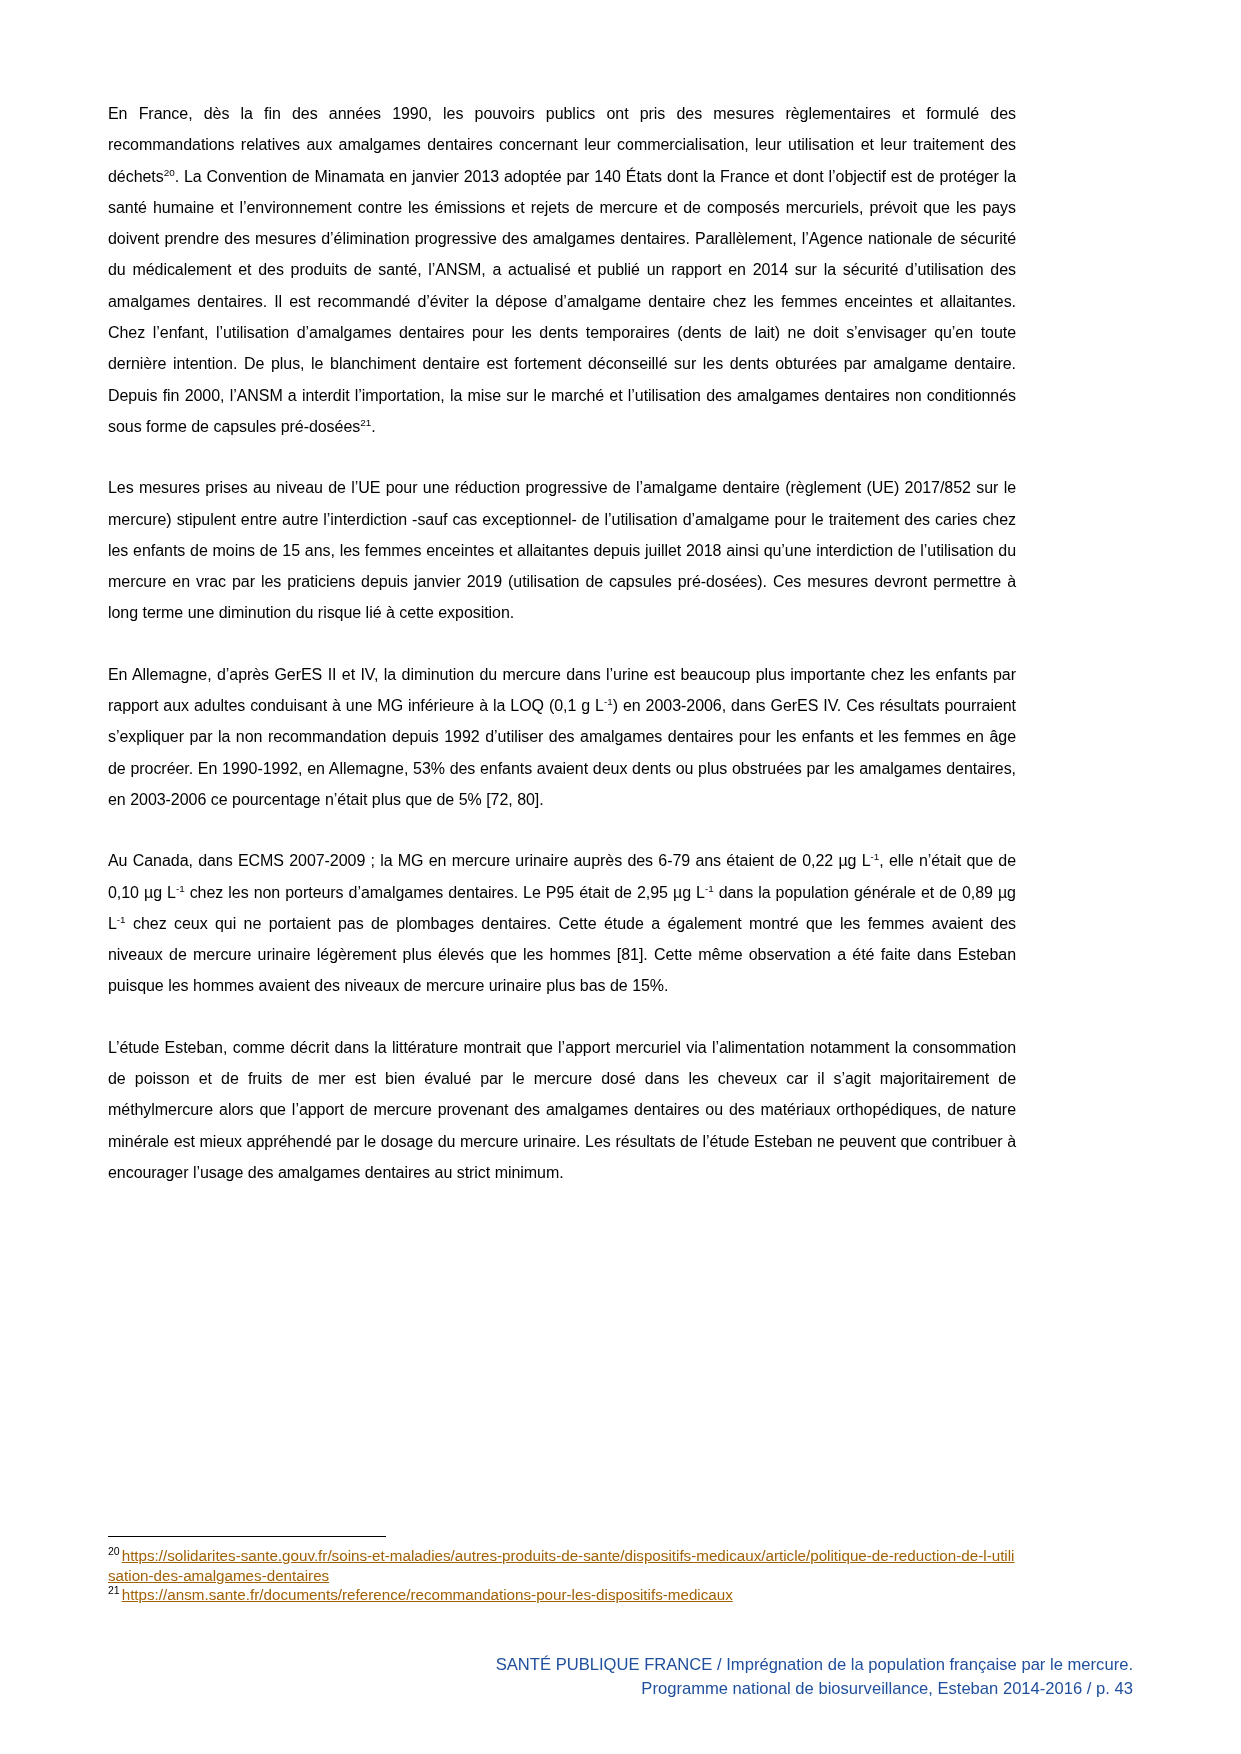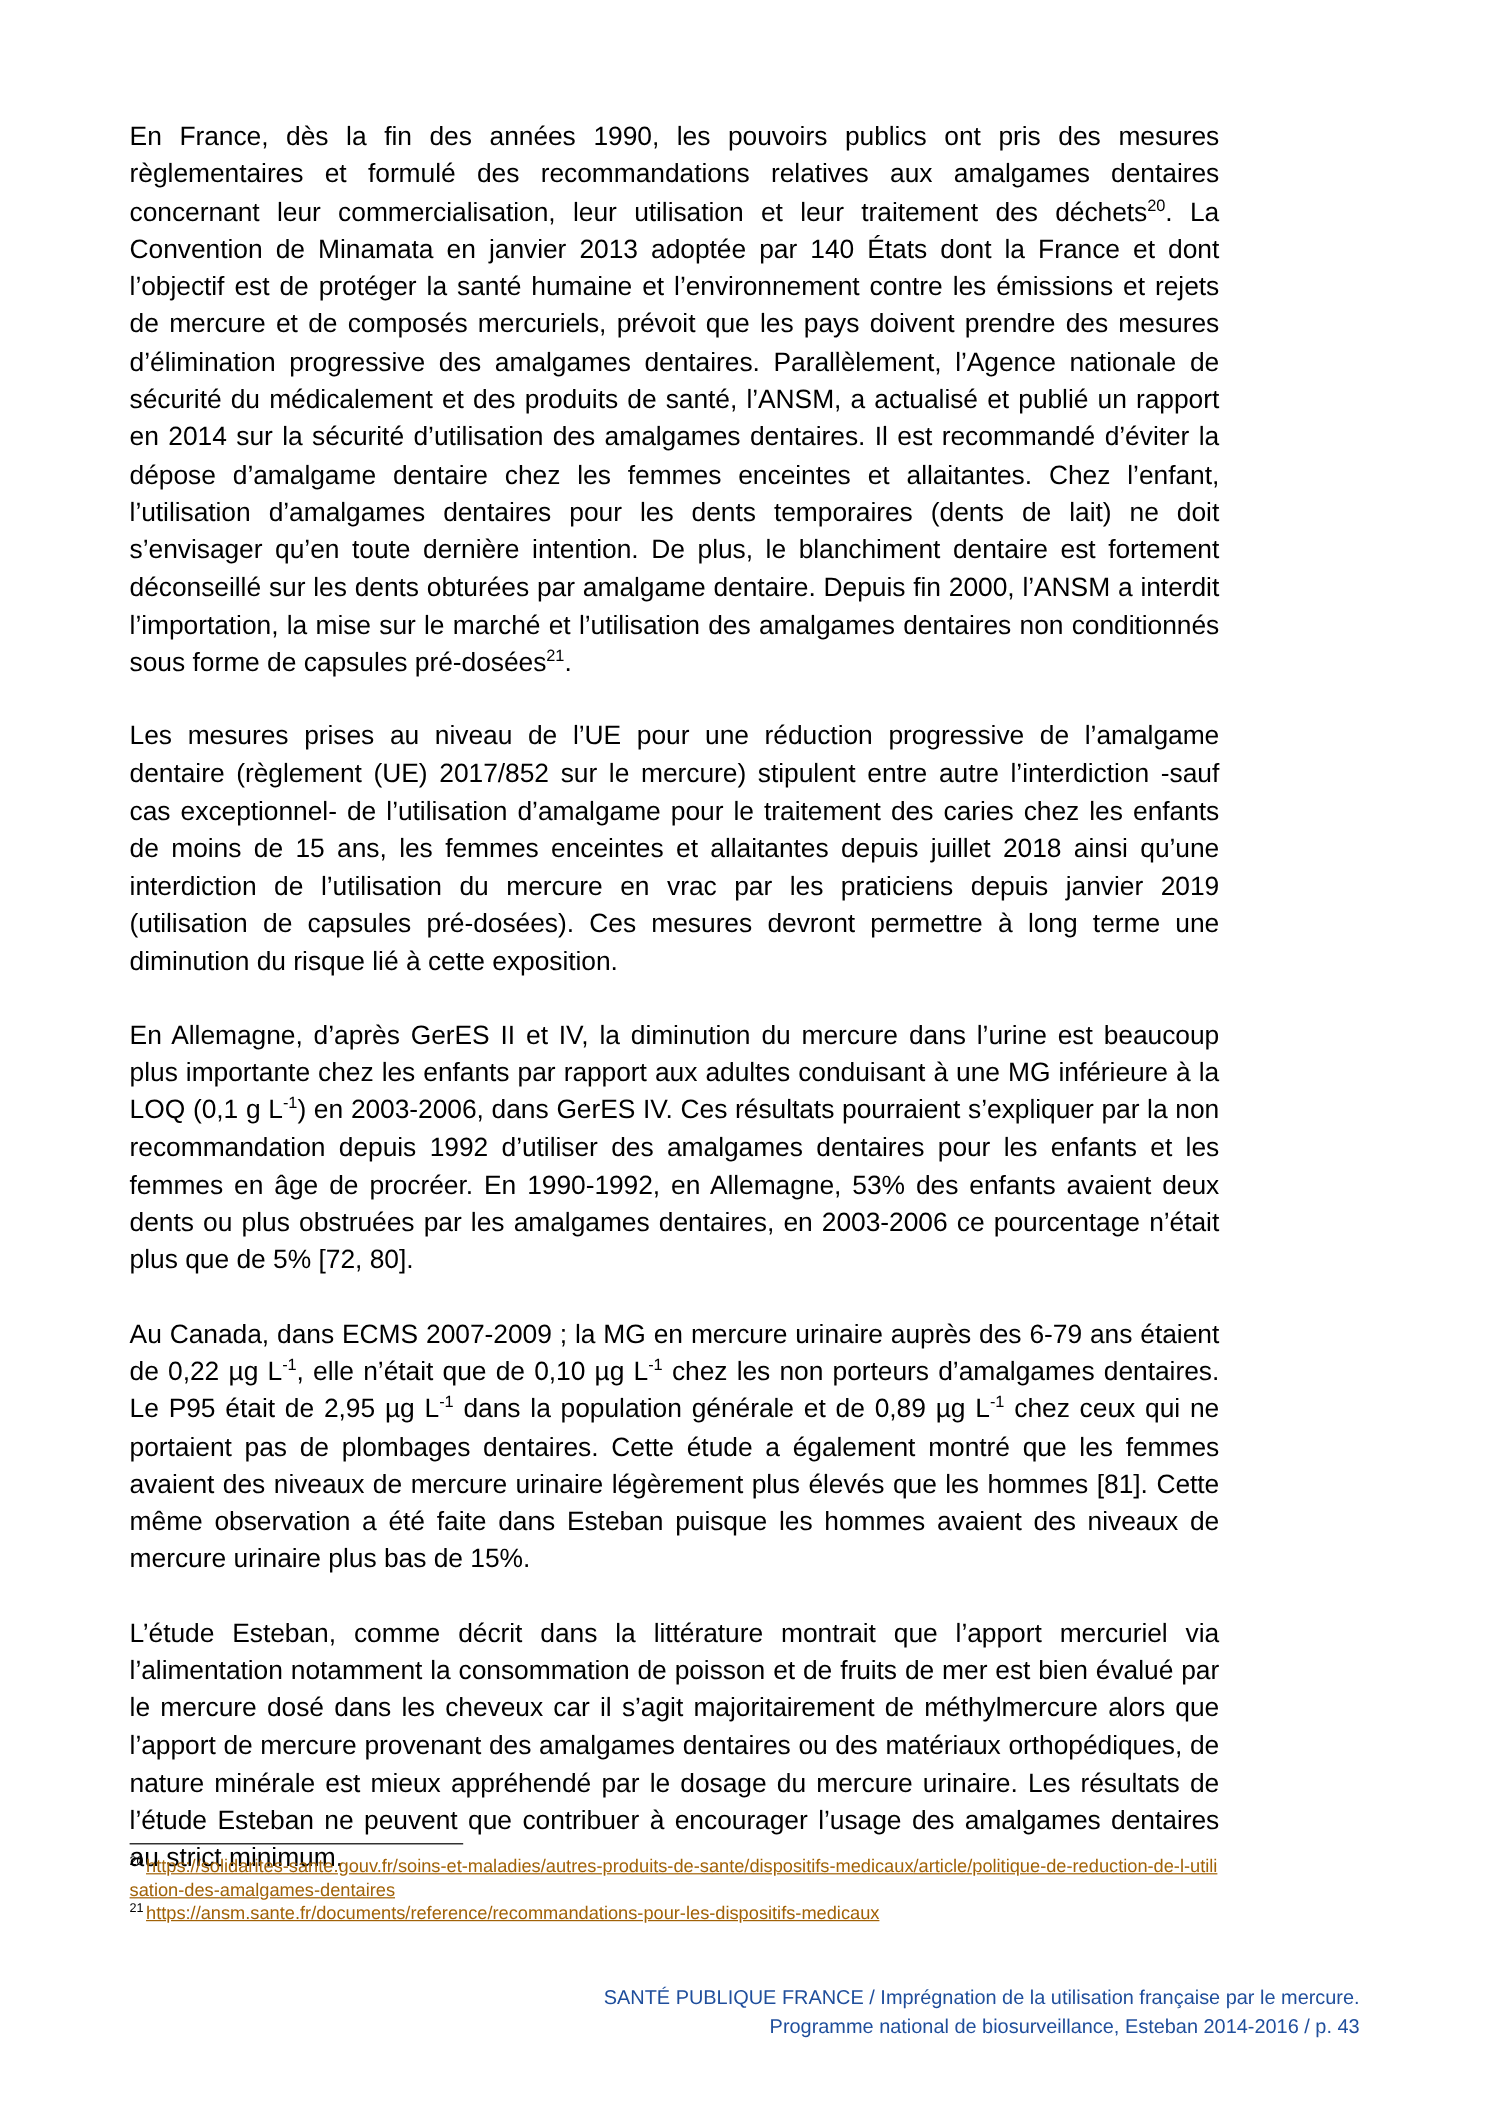--- a/index.html
+++ b/index.html
@@ -21,21 +21,21 @@
     overflow: hidden;
   }
   .content {
     position: absolute;
     left: 108px;
     top: 98px;
     width: 908px;
   }
   p.body-par {
     margin: 0 0 30px 0;
-    font-size: 22px;
+    font-size: 16px;
     line-height: 31.3px;
     text-align: justify;
     text-justify: inter-word;
     letter-spacing: -0.05px;
     word-spacing: 0.1px;
     hyphens: none;
   }
   p.body-par:last-child {
     margin-bottom: 0;
   }
@@ -113,17 +113,17 @@
     <p class="footnote">
       <span class="fn-marker">20</span><span class="fn-link">https://solidarites-sante.gouv.fr/soins-et-maladies/autres-produits-de-sante/dispositifs-medicaux/article/politique-de-reduction-de-l-utilisation-des-amalgames-dentaires</span>
     </p>
 
     <p class="footnote">
       <span class="fn-marker">21</span><span class="fn-link">https://ansm.sante.fr/documents/reference/recommandations-pour-les-dispositifs-medicaux</span>
     </p>
   </div>
 
   <div class="page-footer">
-    <div>SANTÉ PUBLIQUE FRANCE / Imprégnation de la utilisation française par le mercure.</div>
+    <div>SANTÉ PUBLIQUE FRANCE / Imprégnation de la population française par le mercure.</div>
     <div>Programme national de biosurveillance, Esteban 2014-2016 / p. 43</div>
   </div>
 
 </div>
 
 </body></html>

